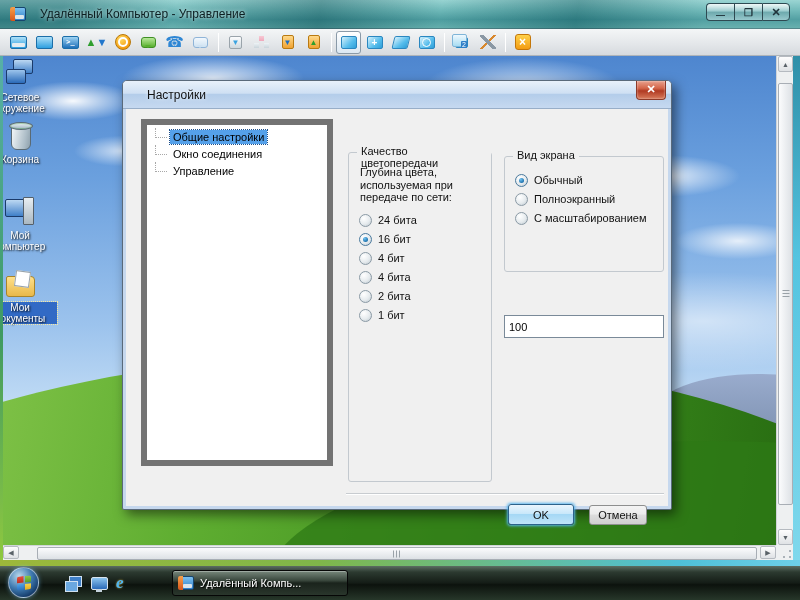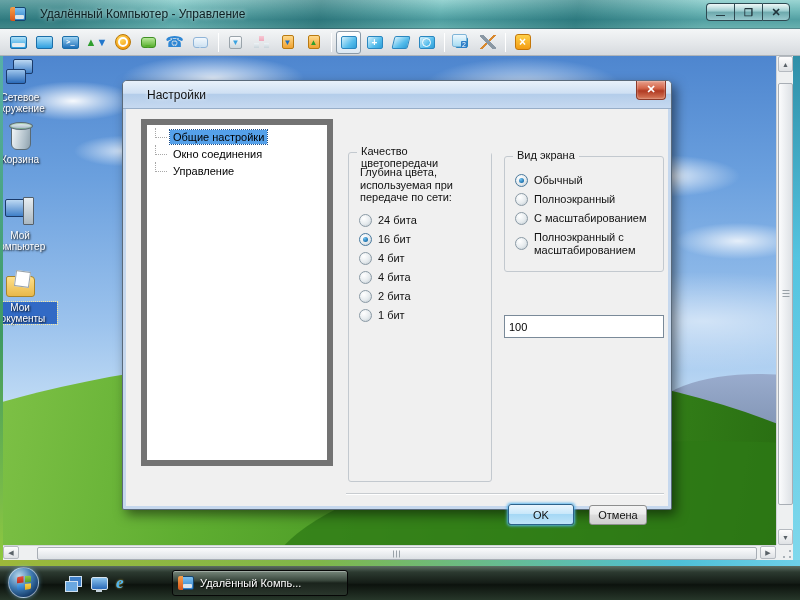--- a/index.html
+++ b/index.html
@@ -382,24 +382,20 @@
             <span class="radio-label">Обычный</span>
           </label>
           <label class="radio-row">
             <span class="radio"></span>
             <span class="radio-label">Полноэкранный</span>
           </label>
           <label class="radio-row">
             <span class="radio"></span>
             <span class="radio-label">С масштабированием</span>
           </label>
-          <label class="radio-row two-line">
-            <span class="radio"></span>
-            <span class="radio-label" style="width:118px">Полноэкранный с масштабированием</span>
-          </label>
         </div>
       </div>
 
       <input class="max-input" type="text" value="100" style="">
 
       <div class="dlg-sep"></div>
       <button class="btn btn-ok">OK</button>
       <button class="btn btn-cancel">Отмена</button>
     </div>
   </div>

